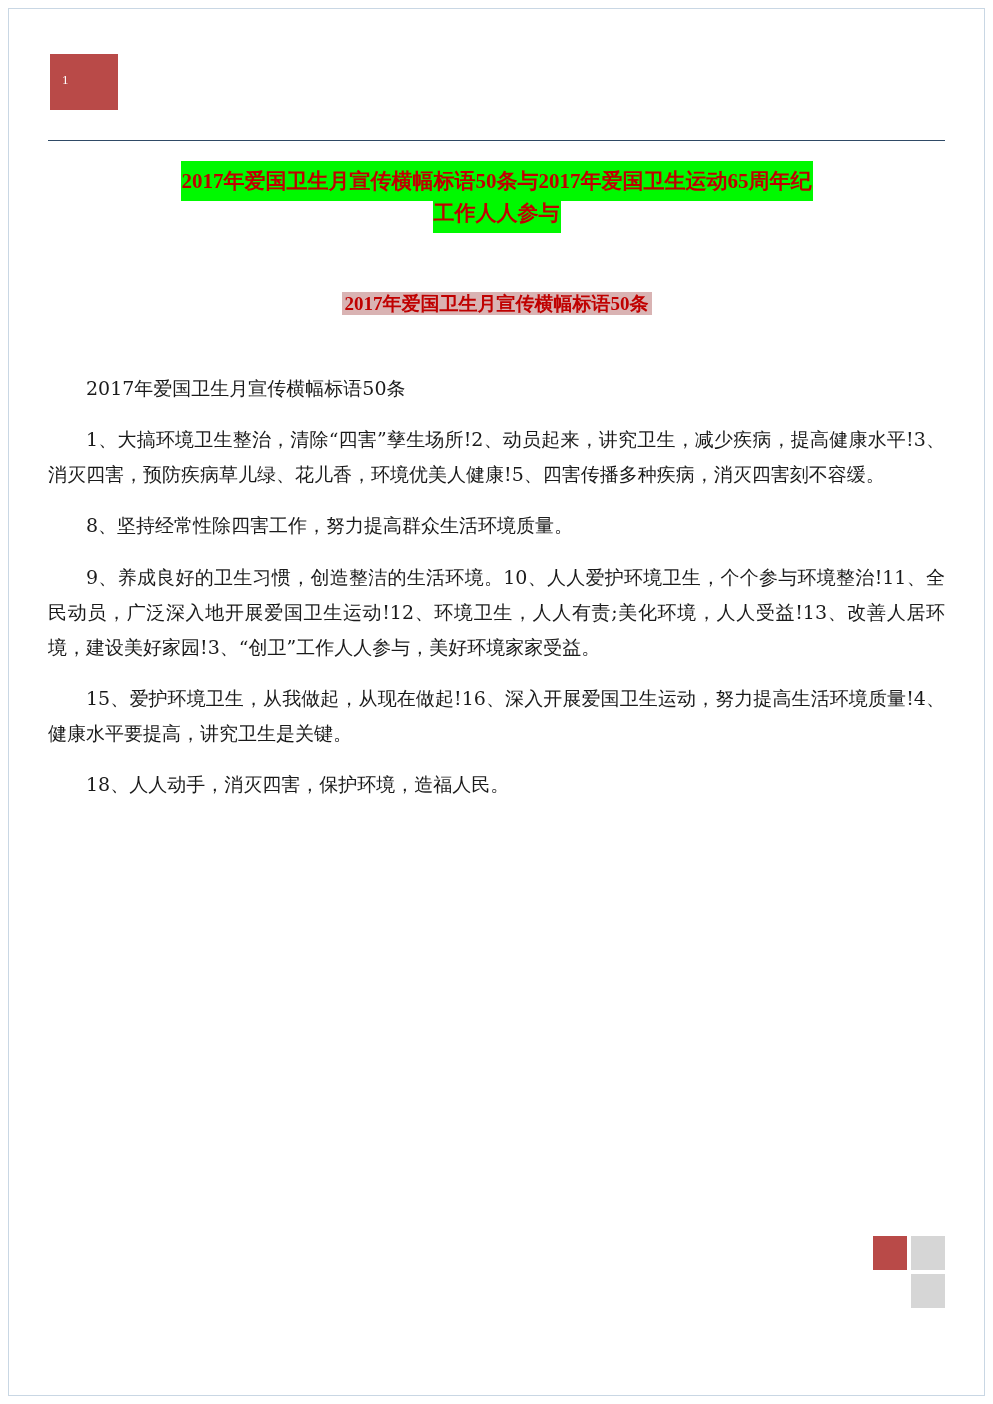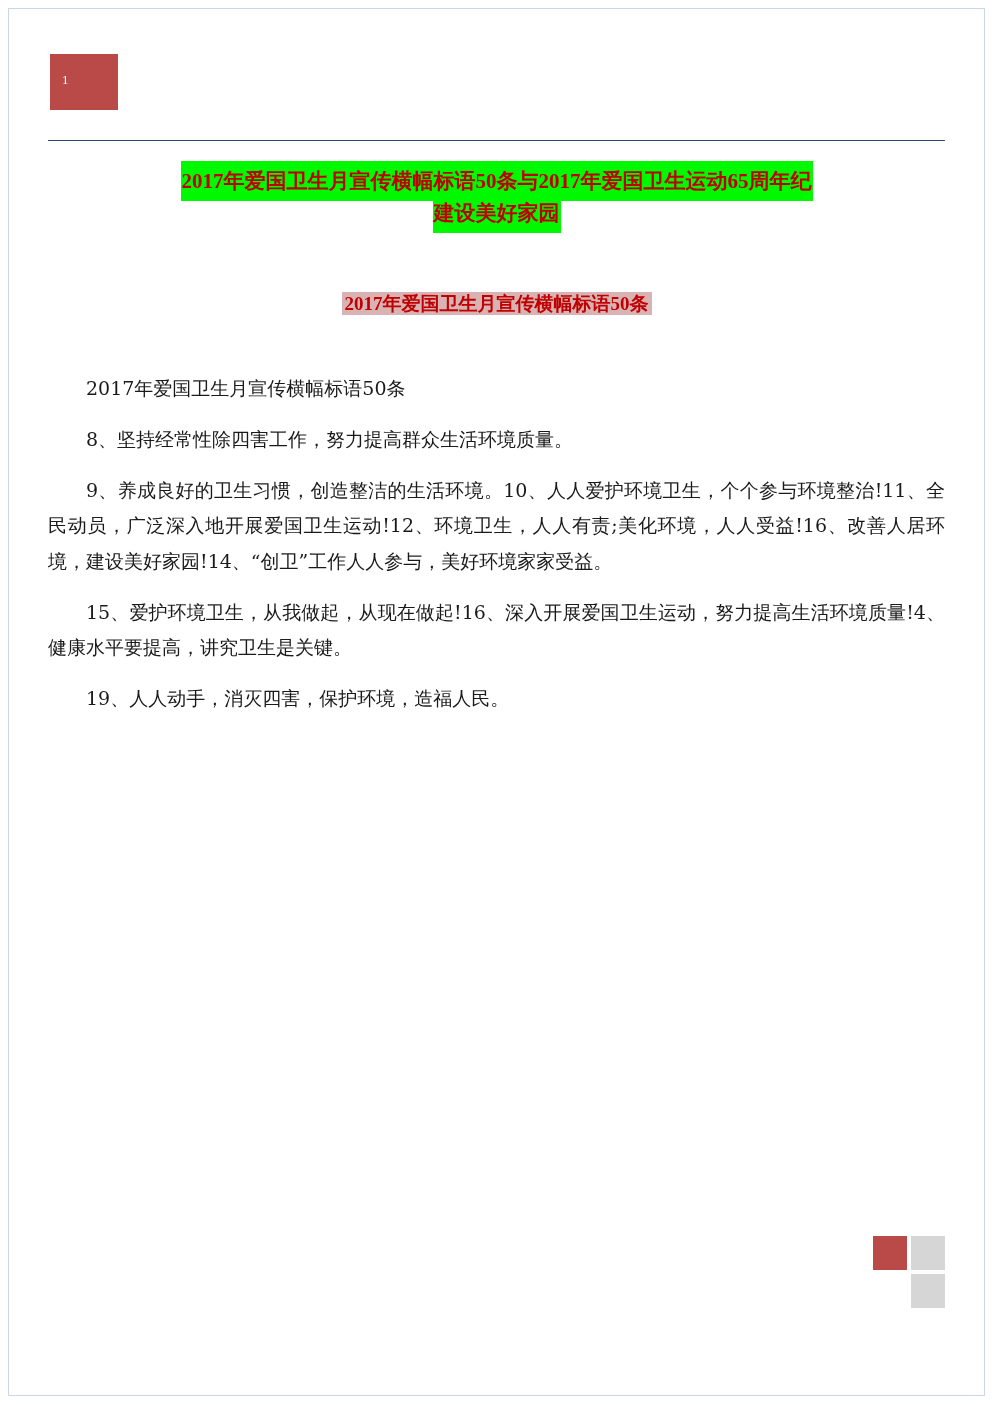--- a/index.html
+++ b/index.html
@@ -117,33 +117,34 @@
   <div class="corner-badge">
     <span>1</span>
   </div>
 
   <div class="header-rule"></div>
 
   <div class="content">
 
     <div class="doc-title">
       <span class="hl">2017年爱国卫生月宣传横幅标语50条与2017年爱国卫生运动65周年纪</span><br>
-      <span class="hl">建设美好家园</span>
+      <span class="hl">工作人人参与</span>
     </div>
 
     <div class="sub-title">
       <span class="hl2">2017年爱国卫生月宣传横幅标语50条</span>
     </div>
 
     <div class="body-block">
       <p class="para">2017年爱国卫生月宣传横幅标语50条</p>
+      <p class="para">1、大搞环境卫生整治，清除“四害”孳生场所!2、动员起来，讲究卫生，减少疾病，提高健康水平!3、消灭四害，预防疾病草儿绿、花儿香，环境优美人健康!5、四害传播多种疾病，消灭四害刻不容缓。</p>
       <p class="para">8、坚持经常性除四害工作，努力提高群众生活环境质量。</p>
-      <p class="para">9、养成良好的卫生习惯，创造整洁的生活环境。10、人人爱护环境卫生，个个参与环境整治!11、全民动员，广泛深入地开展爱国卫生运动!12、环境卫生，人人有责;美化环境，人人受益!16、改善人居环境，建设美好家园!14、“创卫”工作人人参与，美好环境家家受益。</p>
+      <p class="para">9、养成良好的卫生习惯，创造整洁的生活环境。10、人人爱护环境卫生，个个参与环境整治!11、全民动员，广泛深入地开展爱国卫生运动!12、环境卫生，人人有责;美化环境，人人受益!13、改善人居环境，建设美好家园!3、“创卫”工作人人参与，美好环境家家受益。</p>
       <p class="para">15、爱护环境卫生，从我做起，从现在做起!16、深入开展爱国卫生运动，努力提高生活环境质量!4、健康水平要提高，讲究卫生是关键。</p>
-      <p class="para">19、人人动手，消灭四害，保护环境，造福人民。</p>
+      <p class="para">18、人人动手，消灭四害，保护环境，造福人民。</p>
     </div>
 
   </div>
 
   <div class="footer-squares">
     <div class="sq sq-red"></div>
     <div class="sq sq-gray1"></div>
     <div class="sq sq-gray2"></div>
   </div>
 

